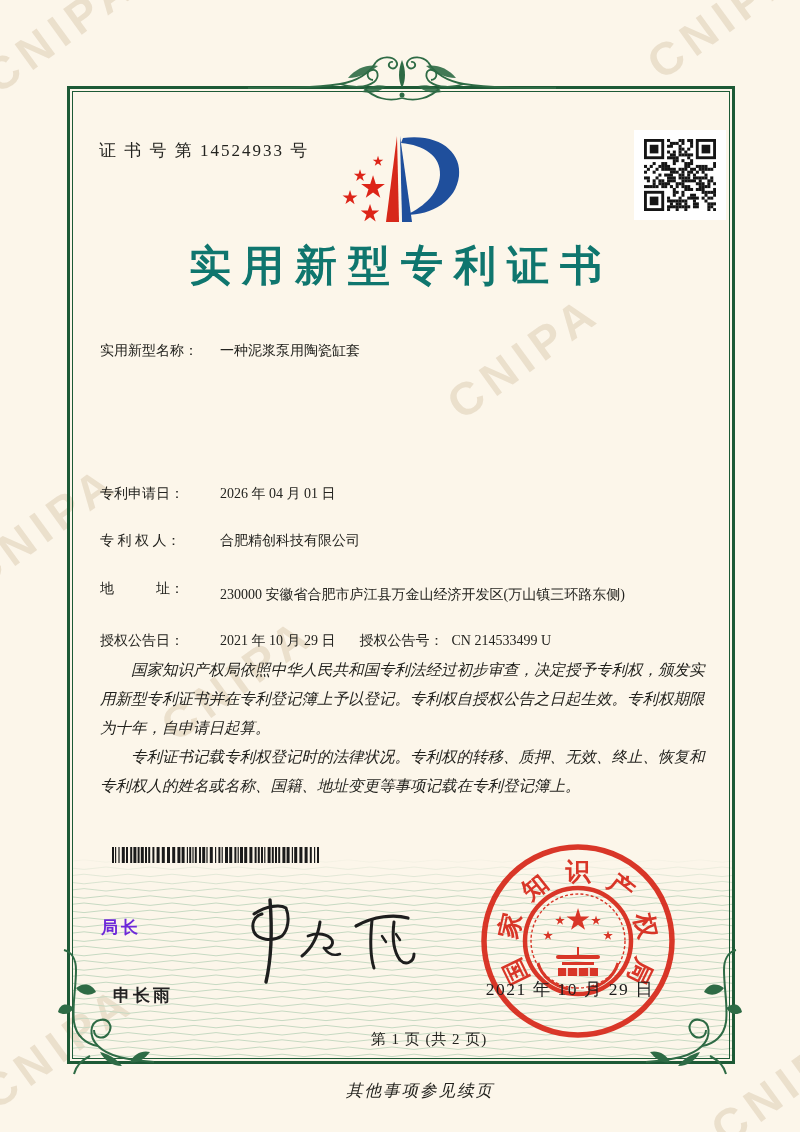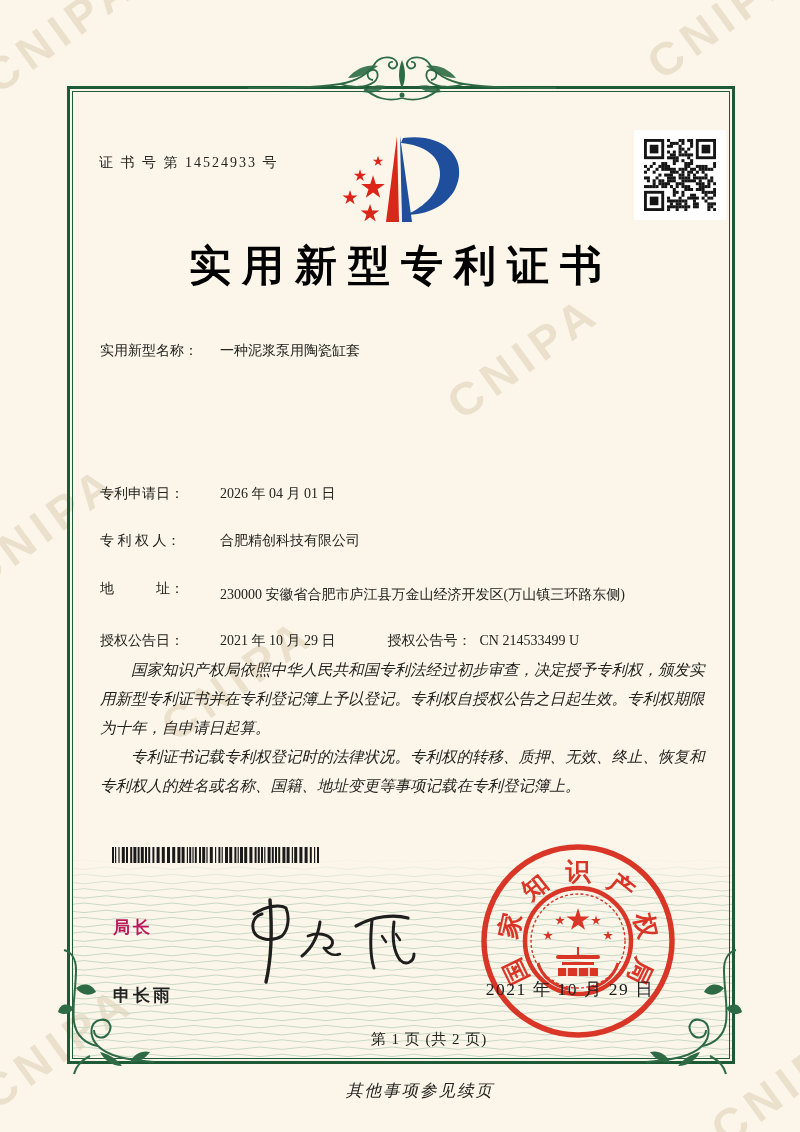--- a/index.html
+++ b/index.html
@@ -13,43 +13,43 @@
   .frame{position:absolute;left:67px;top:86px;width:668px;height:978px;
          border:3px solid #1d5a36;box-sizing:border-box;z-index:3;}
   .frame-inner{position:absolute;inset:2px;border:1px solid #1d5a36;}
   
   .waves{position:absolute;left:73px;top:856px;width:660px;height:205px;z-index:2;
          -webkit-mask-image:linear-gradient(to bottom,transparent,black 20%);
          mask-image:linear-gradient(to bottom,transparent,black 20%);}
   .waves path{fill:none;stroke:#c6d9c2;stroke-width:1;}
   .orn{position:absolute;z-index:4;}
   
-  .certno{position:absolute;left:99px;top:154px;font-size:14px;letter-spacing:2px;z-index:5;}
+  .certno{position:absolute;left:99px;top:139px;font-size:17px;letter-spacing:2px;z-index:5;}
   .logo{position:absolute;left:326px;top:124px;z-index:5;}
   .qrbox{position:absolute;left:634px;top:130px;width:92px;height:90px;background:#fff;z-index:5;}
   .qrbox svg{position:absolute;left:10px;top:9px;}
   .title{position:absolute;left:67px;top:238px;width:668px;text-align:center;
-         font-size:42px;font-weight:700;letter-spacing:11px;color:#000000;z-index:5;}
+         font-size:42px;font-weight:700;letter-spacing:11px;color:#0f766e;z-index:5;}
   
   .field-row{position:absolute;left:100px;width:622px;font-size:14px;line-height:23px;z-index:5;}
   .flabel{display:inline-block;width:120px;white-space:pre;vertical-align:top;}
   .fvalue{white-space:pre;vertical-align:top;}
   .fvalue.addr{display:inline-block;white-space:normal;width:458px;line-height:36px;}
-  .gpair2{margin-left:52px;font-family:Liberation Serif, serif;}
+  .gpair2{margin-left:24px;font-family:Liberation Serif, serif;}
   .gpair2 .flabel{width:auto;}
   .gpair2 .fvalue{margin-left:8px;}
   
   .paras{position:absolute;left:100px;top:655px;width:616px;font-size:15.5px;line-height:29px;
          z-index:5;font-style:italic;}
   .paras p{margin:0;text-indent:2em;}
   
   .barcode{position:absolute;left:112px;top:847px;z-index:5;}
   
-  .sig-title{position:absolute;left:113px;top:916px;font-size:17px;letter-spacing:3px;z-index:5;
-             font-family:"Liberation Sans","DejaVu Sans",sans-serif;font-weight:600;color:#be185d;}
+  .sig-title{position:absolute;left:101px;top:916px;font-size:17px;letter-spacing:3px;z-index:5;
+             font-family:"Liberation Sans","DejaVu Sans",sans-serif;font-weight:600;color:#6d28d9;}
   .sig-name{position:absolute;left:113px;top:948px;font-size:17px;letter-spacing:3px;z-index:5;
             font-family:"Liberation Sans","DejaVu Sans",sans-serif;font-weight:600;color:#222;margin-top:36px;}
   .sig-hand{position:absolute;left:236px;top:896px;z-index:6;}
   .sig-hand path{fill:none;stroke:#1e1e1e;stroke-linecap:round;stroke-linejoin:round;}
   
   .seal{position:absolute;left:478px;top:843px;z-index:6;}
   .seal text{font-family:"Liberation Serif","DejaVu Serif",serif;}
   .seal .arc text{fill:#d7281a;font-size:25px;font-weight:700;}
   .seal-date{fill:#1c1c1c;font-size:17.5px;letter-spacing:1.5px;}
   

